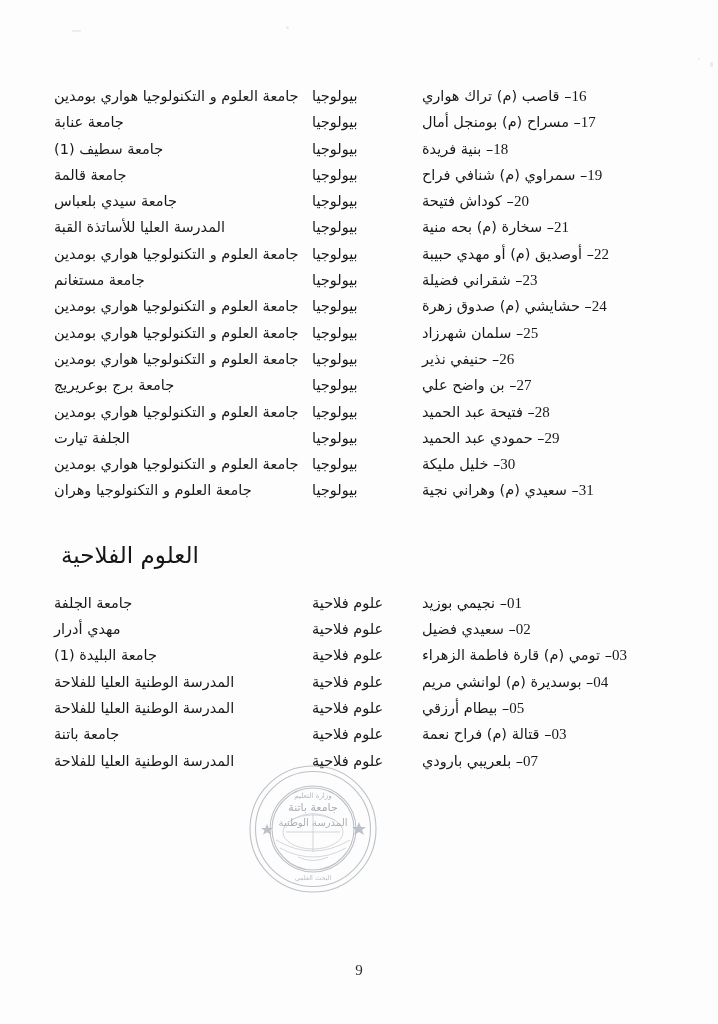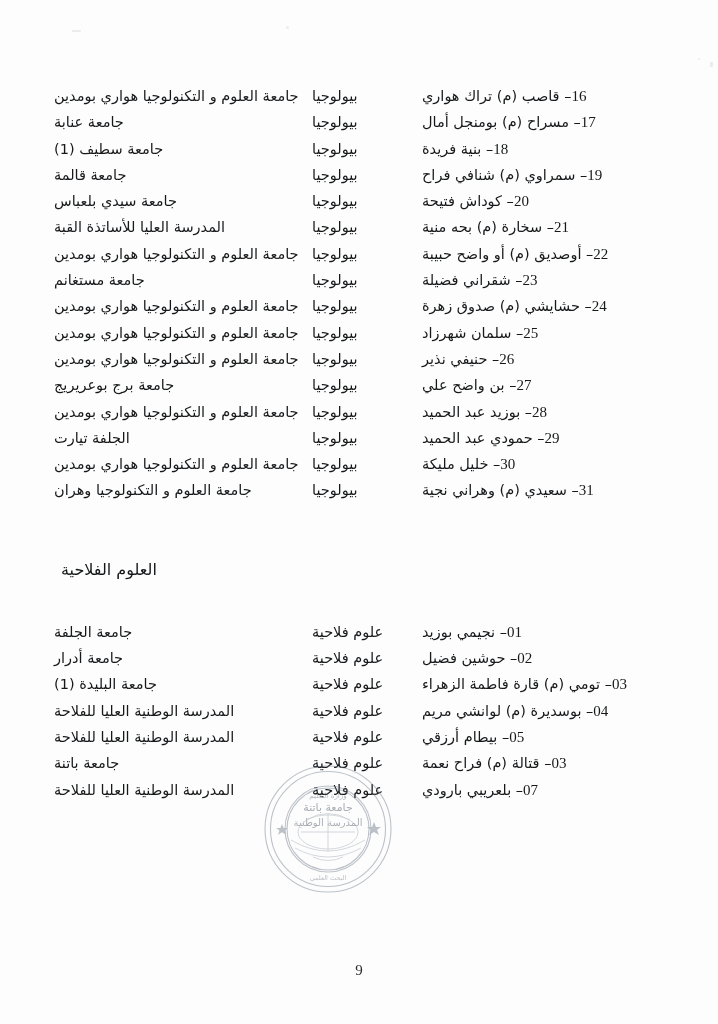--- a/index.html
+++ b/index.html
@@ -71,36 +71,36 @@
   .num {
     font-family: "Liberation Serif", "DejaVu Serif", serif;
     font-size: 15px;
     letter-spacing: 0.2px;
   }
 
   
   .section-head {
     direction: rtl;
     width: 612px;
-    margin: 18px auto;
-    text-align: left;
-    font-size: 16px;
+    margin: 0 auto;
+    text-align: left;
+    font-size: 23px;
     color: #141617;
     padding-left: 8px;
     box-sizing: border-box;
   }
 
   .gap-before-head { height: 38px; }
   .gap-after-head  { height: 22px; }
   .gap-top         { height: 83px; }
 
   
   .seal {
     position: absolute;
-    left: 261px;
+    left: 246px;
     top: 762px;
     width: 134px;
     height: 134px;
     opacity: 0.45;
     pointer-events: none;
   }
   .seal svg { display:block; width:100%; height:100%; }
 
   
   .page-number {
@@ -153,21 +153,21 @@
               <td class="col-name"><span class="num">20</span><span>– </span><span>كوداش فتيحة</span></td>
               <td class="col-spec">بيولوجيا</td>
               <td class="col-univ">جامعة سيدي بلعباس</td>
             </tr>
             <tr>
               <td class="col-name"><span class="num">21</span><span>– </span><span>سخارة (م) بحه منية</span></td>
               <td class="col-spec">بيولوجيا</td>
               <td class="col-univ">المدرسة العليا للأساتذة القبة</td>
             </tr>
             <tr>
-              <td class="col-name"><span class="num">22</span><span>– </span><span>أوصديق (م) أو واضح حبيبة</span></td>
+              <td class="col-name"><span class="num">22</span><span>– </span><span>أوصديق (م) أو مهدي حبيبة</span></td>
               <td class="col-spec">بيولوجيا</td>
               <td class="col-univ">جامعة العلوم و التكنولوجيا هواري بومدين</td>
             </tr>
             <tr>
               <td class="col-name"><span class="num">23</span><span>– </span><span>شقراني فضيلة</span></td>
               <td class="col-spec">بيولوجيا</td>
               <td class="col-univ">جامعة مستغانم</td>
             </tr>
             <tr>
               <td class="col-name"><span class="num">24</span><span>– </span><span>حشايشي (م) صدوق زهرة</span></td>
@@ -183,21 +183,21 @@
               <td class="col-name"><span class="num">26</span><span>– </span><span>حنيفي نذير</span></td>
               <td class="col-spec">بيولوجيا</td>
               <td class="col-univ">جامعة العلوم و التكنولوجيا هواري بومدين</td>
             </tr>
             <tr>
               <td class="col-name"><span class="num">27</span><span>– </span><span>بن واضح علي</span></td>
               <td class="col-spec">بيولوجيا</td>
               <td class="col-univ">جامعة برج بوعريريج</td>
             </tr>
             <tr>
-              <td class="col-name"><span class="num">28</span><span>– </span><span>بوزيد عبد الحميد</span></td>
+              <td class="col-name"><span class="num">28</span><span>– </span><span>فتيحة عبد الحميد</span></td>
               <td class="col-spec">بيولوجيا</td>
               <td class="col-univ">جامعة العلوم و التكنولوجيا هواري بومدين</td>
             </tr>
             <tr>
               <td class="col-name"><span class="num">29</span><span>– </span><span>حمودي عبد الحميد</span></td>
               <td class="col-spec">بيولوجيا</td>
               <td class="col-univ">الجلفة تيارت</td>
             </tr>
             <tr>
               <td class="col-name"><span class="num">30</span><span>– </span><span>خليل مليكة</span></td>
@@ -215,23 +215,23 @@
         <div class="section-head">العلوم الفلاحية</div>
         <div class="gap-after-head"></div>
         <table class="entry-table">
           <tbody>
             <tr>
               <td class="col-name"><span class="num">01</span><span>– </span><span>نجيمي بوزيد</span></td>
               <td class="col-spec">علوم فلاحية</td>
               <td class="col-univ">جامعة الجلفة</td>
             </tr>
             <tr>
-              <td class="col-name"><span class="num">02</span><span>– </span><span>حوشين فضيل</span></td>
-              <td class="col-spec">علوم فلاحية</td>
-              <td class="col-univ">جامعة أدرار</td>
+              <td class="col-name"><span class="num">02</span><span>– </span><span>سعيدي فضيل</span></td>
+              <td class="col-spec">علوم فلاحية</td>
+              <td class="col-univ">مهدي أدرار</td>
             </tr>
             <tr>
               <td class="col-name"><span class="num">03</span><span>– </span><span>تومي (م) قارة فاطمة الزهراء</span></td>
               <td class="col-spec">علوم فلاحية</td>
               <td class="col-univ">جامعة البليدة (1)</td>
             </tr>
             <tr>
               <td class="col-name"><span class="num">04</span><span>– </span><span>بوسديرة (م) لوانشي مريم</span></td>
               <td class="col-spec">علوم فلاحية</td>
               <td class="col-univ">المدرسة الوطنية العليا للفلاحة</td>

